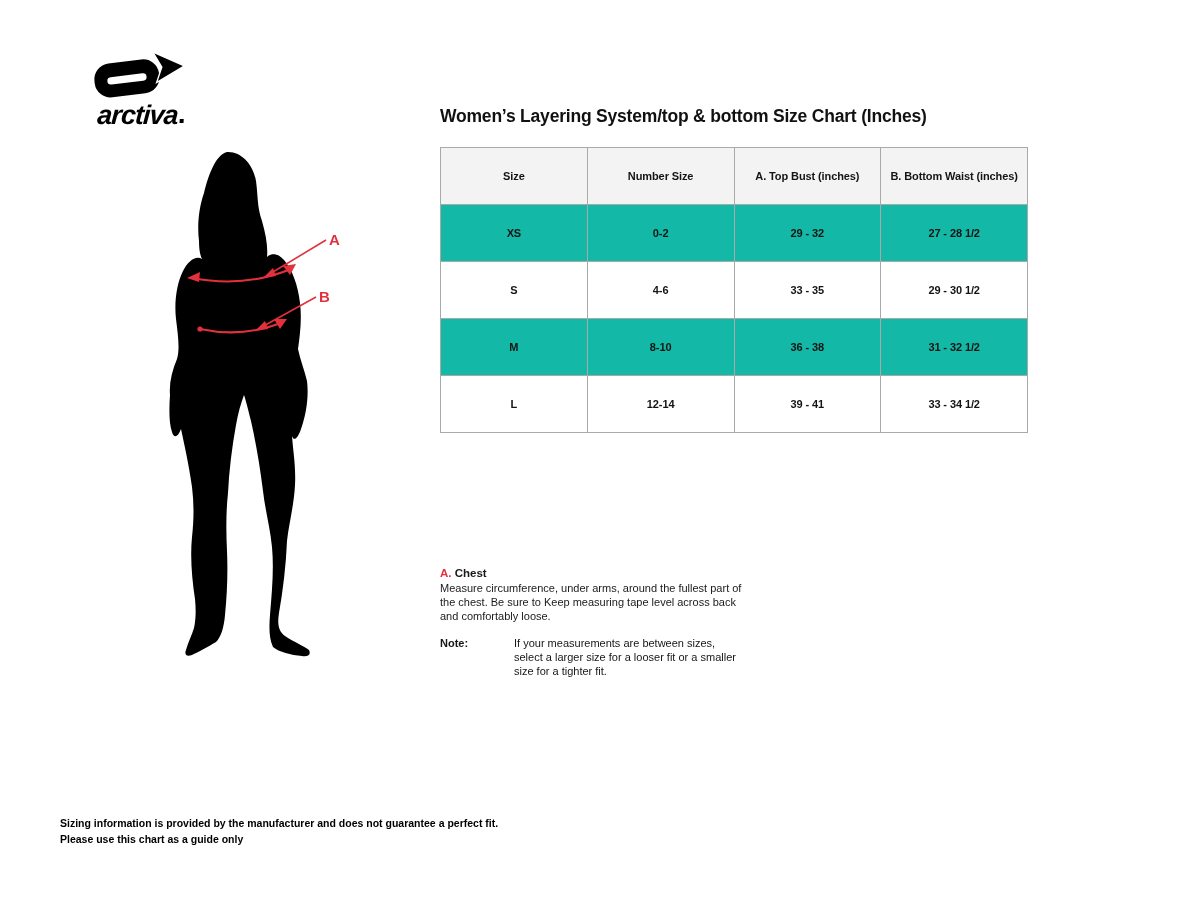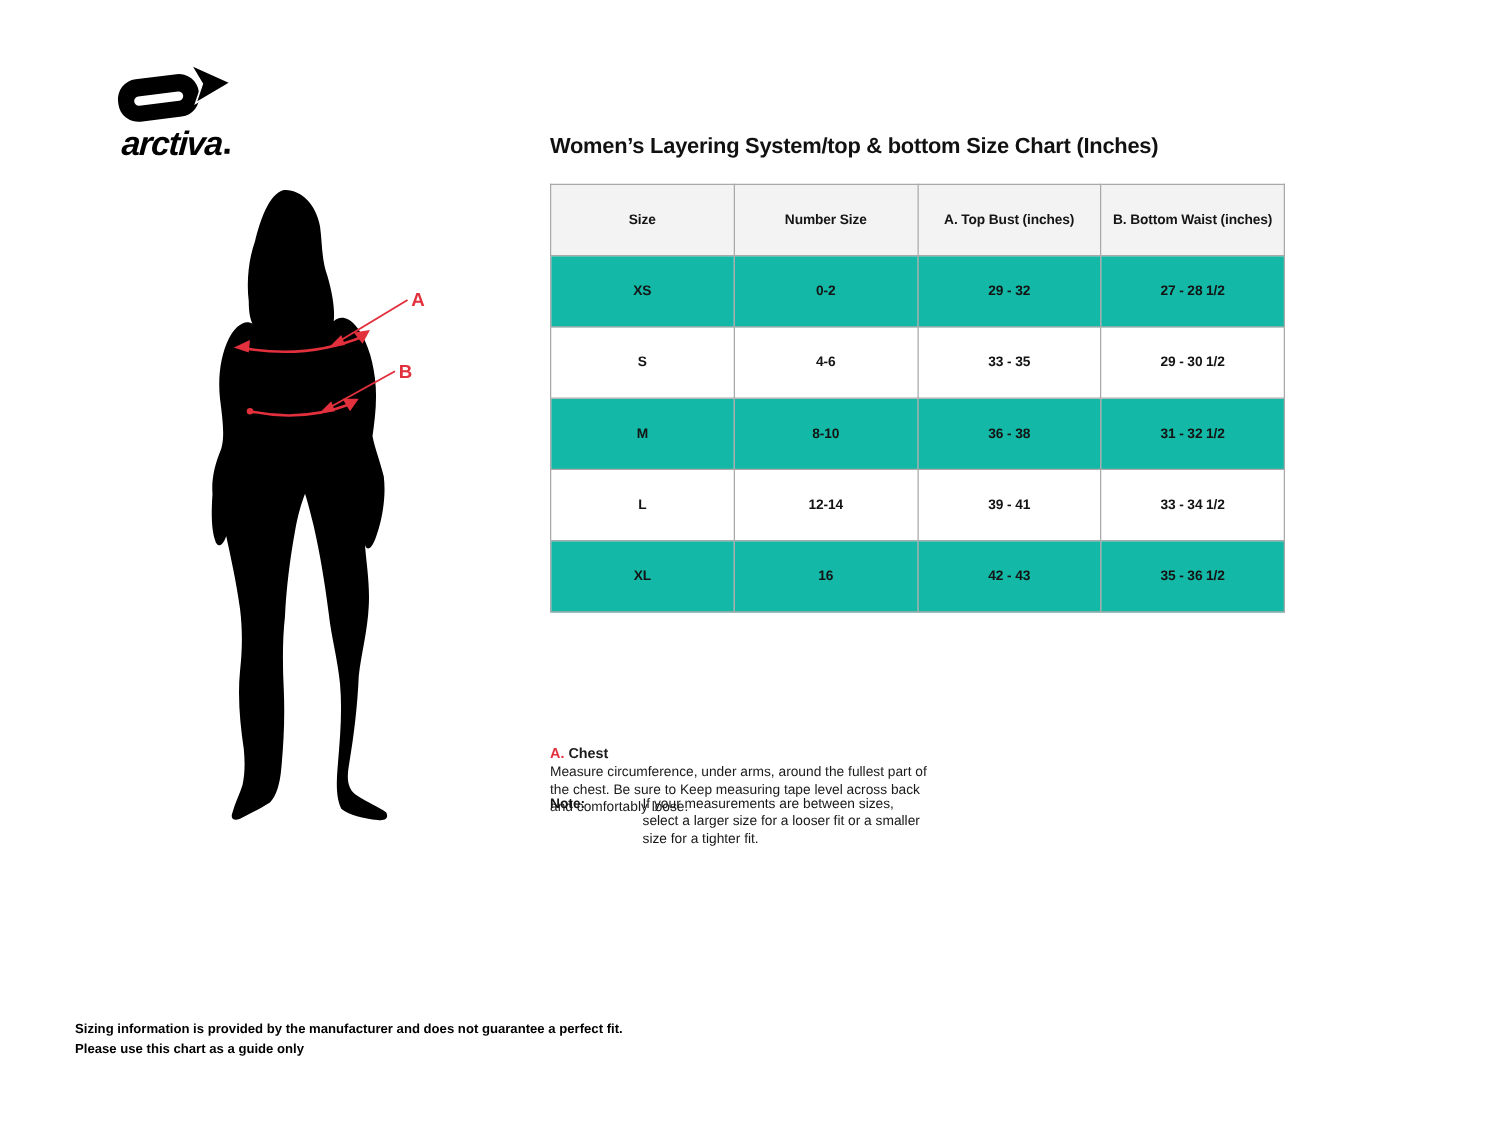--- a/index.html
+++ b/index.html
@@ -27,21 +27,21 @@
   .size-table th,.size-table td{border:1px solid #a9a9a9;text-align:center;vertical-align:middle;
               height:56px;padding:0;letter-spacing:-0.1px;}
   .size-table th{background:#f2f3f2;font-weight:bold;}
   .size-table tr.alt td{background:#14b8a6;}
   .size-table tr.plain td{background:#ffffff;}
 
   
   .note-block{position:absolute;font-size:11px;line-height:14px;color:#1a1a1a;}
   .note-chest{left:440px;top:566px;width:308px;}
   .note-waist{left:768px;top:566px;width:312px;}
-  .note-heading{font-weight:bold;font-size:11.5px;margin-bottom:1px;margin-top:30px;}
+  .note-heading{font-weight:bold;font-size:11.5px;margin-bottom:1px;}
   .letter-red{color:#e2303d;font-weight:bold;}
   .note-para{position:absolute;left:440px;top:636px;width:300px;display:flex;
              font-size:11px;line-height:14px;gap:42px;}
   .note-label{font-weight:bold;width:32px;flex:0 0 32px;}
   .note-body{width:252px;}
 
   
   .footer{position:absolute;left:60px;top:816px;font-size:10.5px;font-weight:bold;
           line-height:1.5;color:#000;}
 </style>
@@ -158,26 +158,20 @@
         <td>8-10</td>
         <td>36 - 38</td>
         <td>31 - 32 1/2</td>
       </tr>
       <tr class="plain">
         <td>L</td>
         <td>12-14</td>
         <td>39 - 41</td>
         <td>33 - 34 1/2</td>
       </tr>
-      <tr class="alt">
-        <td>XL</td>
-        <td>16</td>
-        <td>42 - 43</td>
-        <td>35 - 36 1/2</td>
-      </tr>
     </tbody>
   </table>
 
   <div class="note-block note-chest">
     <div class="note-heading"><span class="letter-red">A.</span> <span>Chest</span></div>
     <div>Measure circumference, under arms, around the fullest part of the chest. Be sure to Keep measuring tape level across back and comfortably loose.</div>
   </div>
 
   <div class="note-para">
     <div class="note-label">Note:</div>

